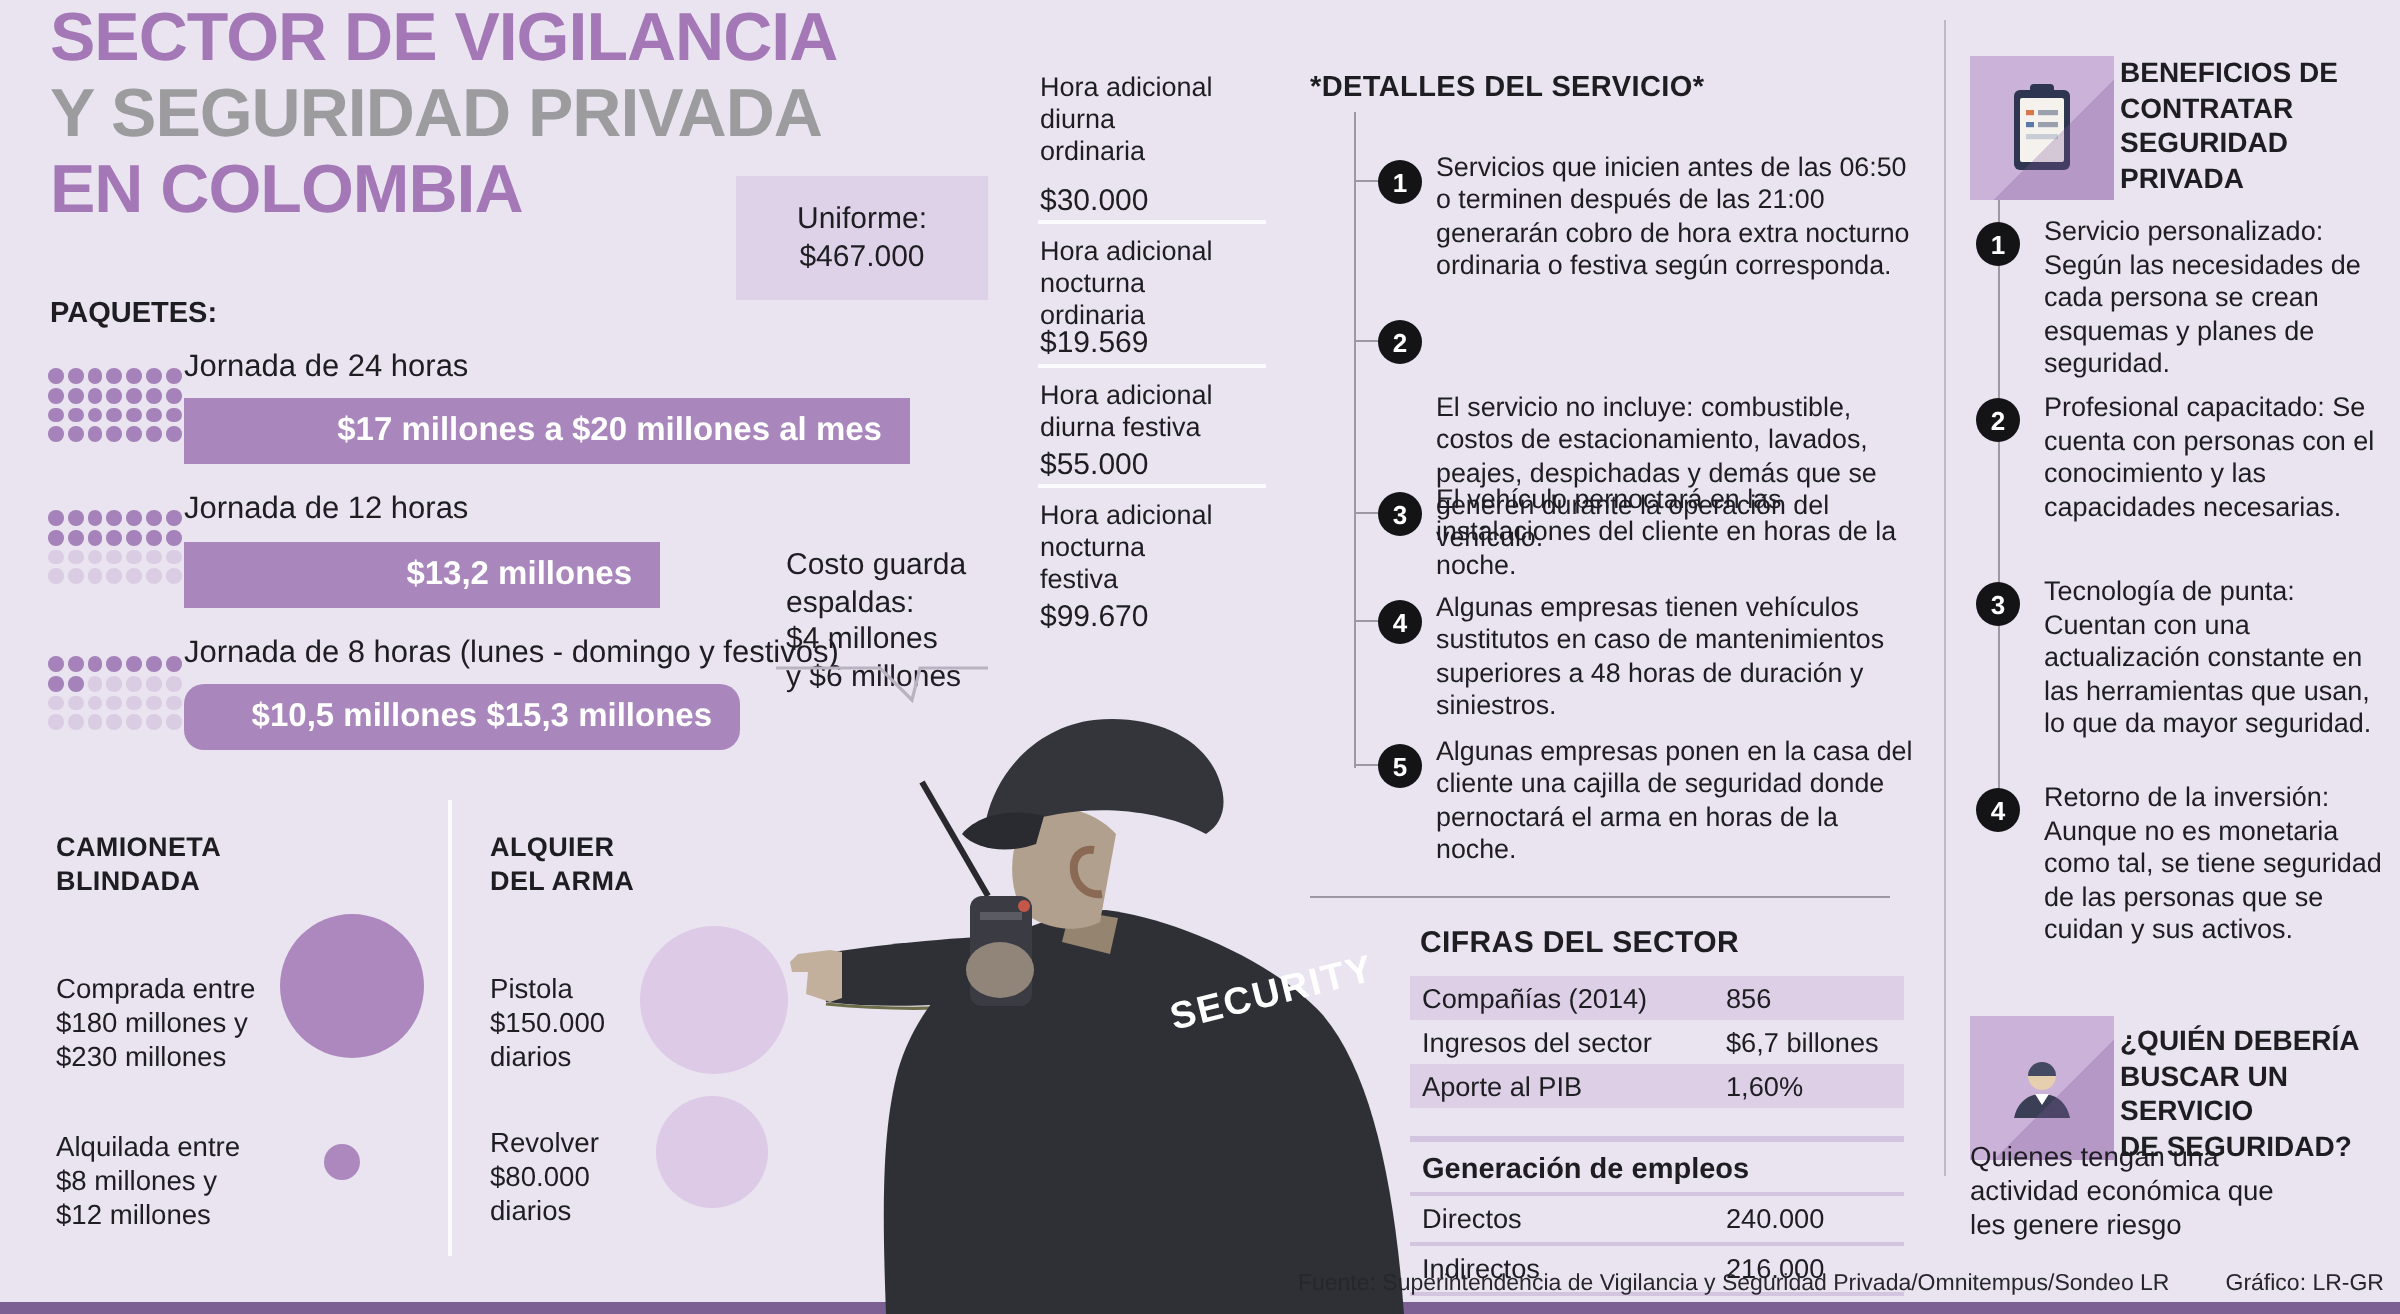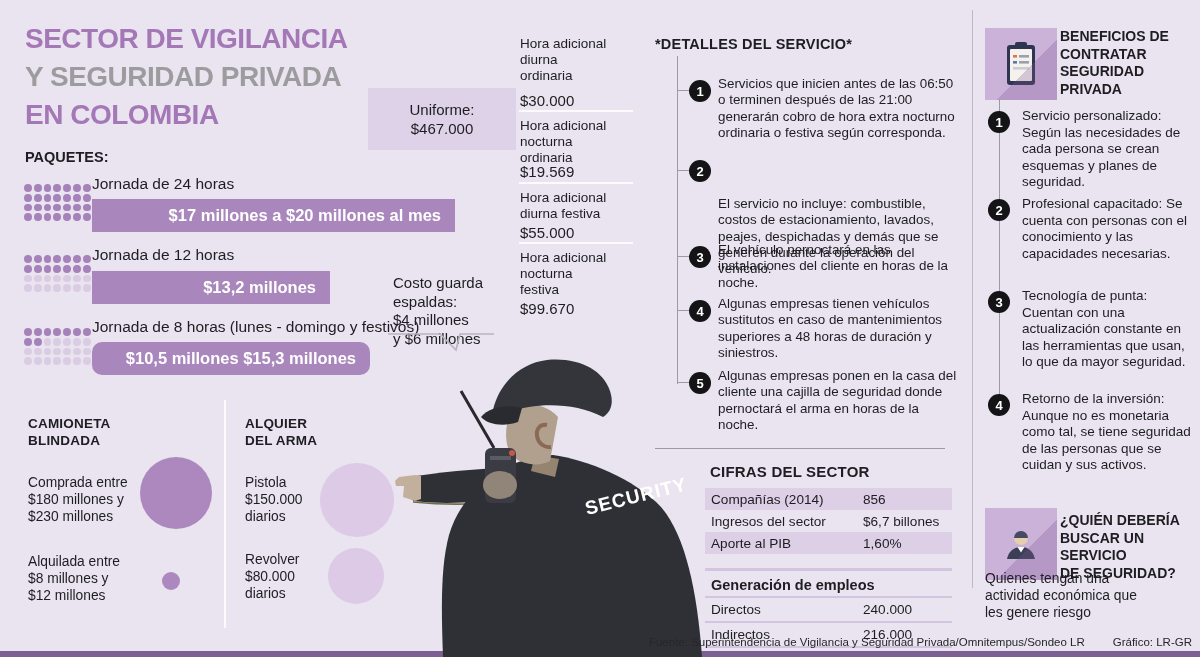--- a/index.html
+++ b/index.html
@@ -1,25 +1,25 @@
 <!DOCTYPE html>
 <html><head>
 <meta charset="utf-8">
 <style>
   html,body{margin:0;padding:0;background:#cfc9d8;}
   .stage{position:relative;width:1200px;height:657px;background:#e9e4ef;overflow:hidden;
          font-family:"Liberation Sans",sans-serif;color:#1d1d22;}
   .pre{white-space:pre-line;}
 
   
-  .title{position:absolute;left:25px;top:20px;font-size:28px;font-weight:bold;line-height:38px;letter-spacing:-0.5px;}
+  .title{position:absolute;left:25px;top:0;font-size:34px;font-weight:bold;line-height:38px;letter-spacing:-0.5px;}
   .title .l1,.title .l3{color:#a478b6;}
   .title .l2{color:#9c9c9f;}
 
-  .uniform-box{position:absolute;left:368px;top:88px;width:148px;height:62px;background:#ddd2e8;
+  .uniform-box{position:absolute;left:368px;top:88px;width:126px;height:62px;background:#ddd2e8;
                display:flex;flex-direction:column;justify-content:center;align-items:center;font-size:15px;line-height:19px;}
 
   .paquetes-heading{position:absolute;left:25px;top:149px;font-size:14.5px;font-weight:bold;}
 
   .pkg-label{position:absolute;font-size:15.5px;}
   .pkg-bar{position:absolute;height:33px;background:#a987bc;color:#fff;font-weight:bold;font-size:16.5px;
            display:flex;align-items:center;justify-content:flex-end;padding-right:14px;box-sizing:border-box;}
   .dots{position:absolute;width:70px;display:flex;flex-wrap:wrap;gap:2px;}
   .dot{width:7.8px;height:7.8px;border-radius:50%;}
   .dot-filled{background:#a582b9;}
@@ -57,21 +57,21 @@
   .col-sep{position:absolute;left:972px;top:10px;width:1.4px;height:578px;background:#bcb8c4;}
   .icon-square{position:absolute;width:72px;height:72px;background:#cbb2d8;display:flex;align-items:center;justify-content:center;}
   .icon-square::after{content:"";position:absolute;inset:0;background:linear-gradient(135deg,transparent 58%,rgba(125,85,150,0.28) 58%);}
   .benef-heading{position:absolute;left:1060px;top:28px;font-size:14px;font-weight:bold;line-height:17.5px;}
   .benef-text{position:absolute;left:1022px;width:172px;font-size:13.5px;line-height:16.5px;}
   .who-heading{position:absolute;left:1060px;top:512px;font-size:14px;font-weight:bold;line-height:17.5px;}
   .who-text{position:absolute;left:985px;top:570px;width:170px;font-size:13.8px;line-height:17px;}
 
   
   .section-heading{position:absolute;font-size:13.5px;font-weight:bold;line-height:16.5px;letter-spacing:0.2px;}
-  .body-text{position:absolute;font-size:13.8px;line-height:17px;}
+  .body-text{position:absolute;font-size:13.8px;line-height:17px;margin-top:12px;}
   .circle{position:absolute;border-radius:50%;}
   .c-dark{background:#ad88be;}
   .c-pale{background:#dccae6;}
   .white-div{position:absolute;left:224px;top:400px;width:2px;height:228px;background:#fbfafc;}
 
   
   .guard{position:absolute;left:395px;top:355px;width:315px;height:302px;z-index:6;}
 
   
   .footer{position:absolute;left:600px;right:8px;top:636px;display:flex;justify-content:flex-end;gap:28px;

